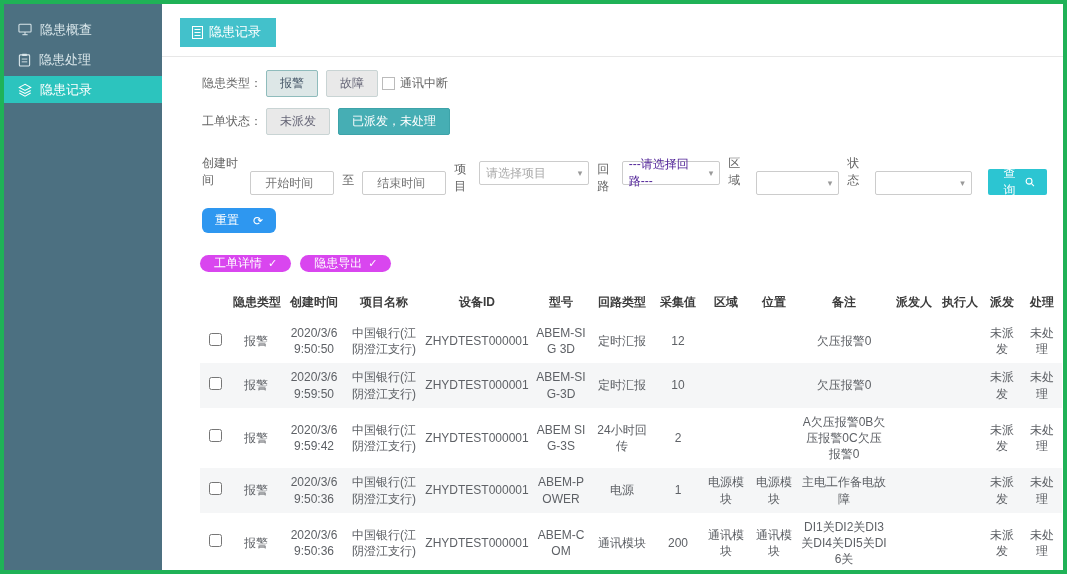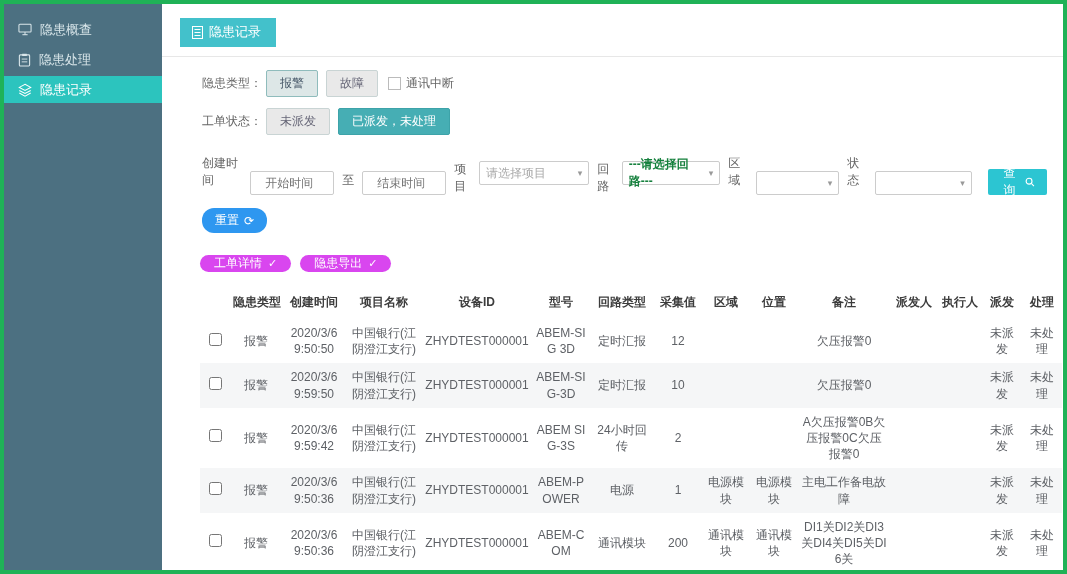--- a/index.html
+++ b/index.html
@@ -33,21 +33,21 @@
 
   
   .filter-panel { margin:13px 16px 0 40px; font-size:12px; color:#666; }
   .f-row { display:flex; align-items:center; gap:4px; margin-bottom:11px; }
   .chip {
     font-size:12px; padding:4px 13px; border-radius:2px; cursor:pointer;
     border:1px solid #c9d4d4; background:#e9e9e9; color:#667;
   }
   .chip-sel { border-color:#8fbcbc; background:#dde7e7; color:#456; }
   .chip-teal { background:#46aeb4; border-color:#3da3a9; color:#fff; }
-  .chk-wrap { display:flex; align-items:center; gap:5px; margin-left:6px; }
+  .chk-wrap { display:flex; align-items:center; gap:5px; margin-left:0; }
   .chk { width:13px; height:13px; border:1px solid #bbb; background:#fff; display:inline-block; cursor:pointer; }
   .f-row3 { display:flex; align-items:flex-end; gap:8px; margin-top:20px; margin-bottom:0; }
   .f-row3 .inl { margin-bottom:6px; }
   .txt-input {
     width:84px; height:24px; border:1px solid #ccc; border-radius:2px;
     font-size:12px; padding:2px 14px; color:#555; outline:none;
   }
   .sel-col { display:flex; flex-direction:row; gap:3px; }
   .sel-label { font-size:12px; color:#666; }
   .fake-select {
@@ -56,23 +56,23 @@
     padding:0 6px; font-size:12px; color:#aaa; cursor:pointer;
   }
   .fake-select .arr { color:#999; font-size:9px; margin-left:6px; }
   .w115 { width:120px;font-family:Liberation Serif, serif; } .w105 { width:108px; } .w95 { width:96px; } .w110 { width:112px; }
   .btn-search {
     height:26px; padding:0 12px; border:none; border-radius:2px; cursor:pointer;
     background:#2cc5d2; color:#fff; font-size:12px;
     display:inline-flex; align-items:center; gap:6px; margin-left:8px;
   }
   .btn-reset {
-    height:25px; padding:0 13px; border:none; border-radius:12px; cursor:pointer;
+    height:25px; padding:0 13px; border:none; border-radius:6px; cursor:pointer;
     background:#2e97f0; color:#fff; font-size:12px; margin-top:13px;
-    display:inline-flex; align-items:center; gap:5px;
+    display:inline-flex; align-items:center; gap:14px;
   }
 
   
   .action-row { margin:22px 16px 14px 38px; display:flex; gap:9px; }
   .pill {
     border:none; border-radius:14px; background:#d946ef; color:#fff;
     font-size:12px; padding:0 14px; cursor:pointer;
     display:inline-flex; align-items:center; gap:6px;
   }
   .pill .tick { font-size:11px; }
@@ -170,21 +170,21 @@
           <span class="sel-label">项目</span>
           <div class="fake-select w115">
             <span>请选择项目</span>
             <span class="arr">▾</span>
           </div>
         </div>
 
         <div class="sel-col">
           <span class="sel-label">回路</span>
           <div class="fake-select w105">
-            <span style="color:#15803d;font-weight:bold;">---请选择回路---</span>
+            <span style="color:#4c1d95;">---请选择回路---</span>
             <span class="arr">▾</span>
           </div>
         </div>
 
         <span class="inl">区域</span>
         <div class="fake-select w95">
           <span></span>
           <span class="arr">▾</span>
         </div>
 

